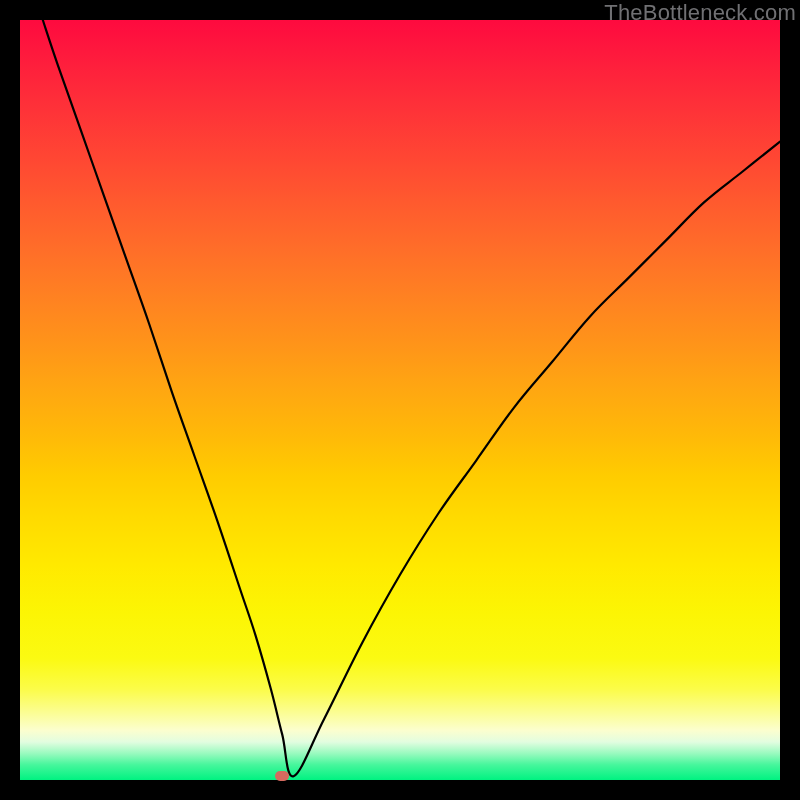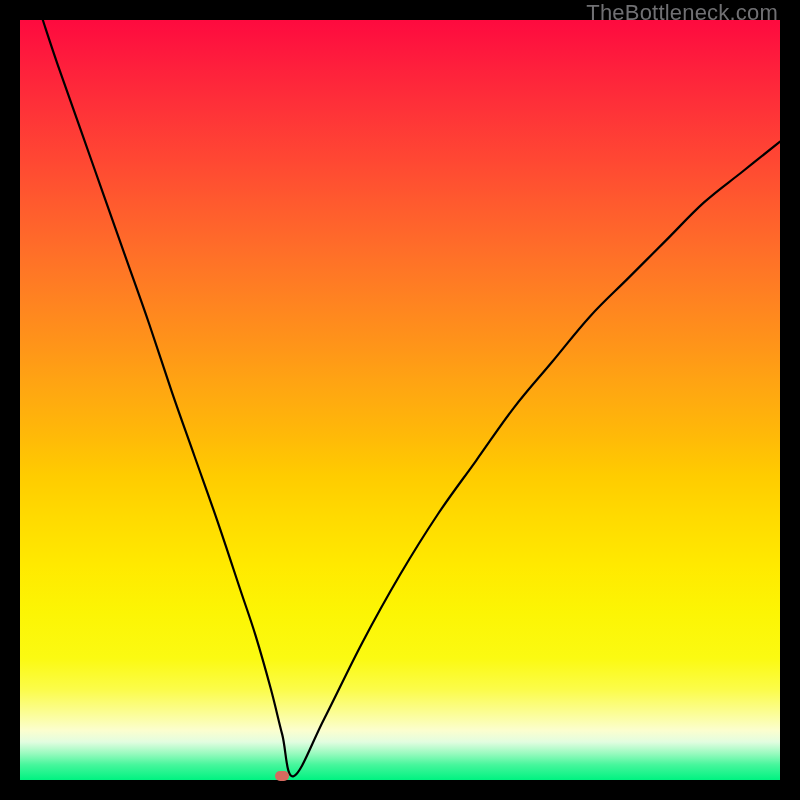--- a/index.html
+++ b/index.html
@@ -43,21 +43,21 @@
       #fbfecf 93.5%,
       #e2fde0 95%,
       #99fabf 96.5%,
       #46f69c 98%,
       #00f281 100%
     );
   }
   .attribution {
     position: absolute;
     top: 0;
-    right: 22px;
+    right: 4px;
     color: #707073;
     font-size: 22px;
     font-weight: 400;
     letter-spacing: 0.2px;
     user-select: none;
   }
   svg.curve {
     position: absolute;
     left: 0; top: 0;
     width: 760px;

